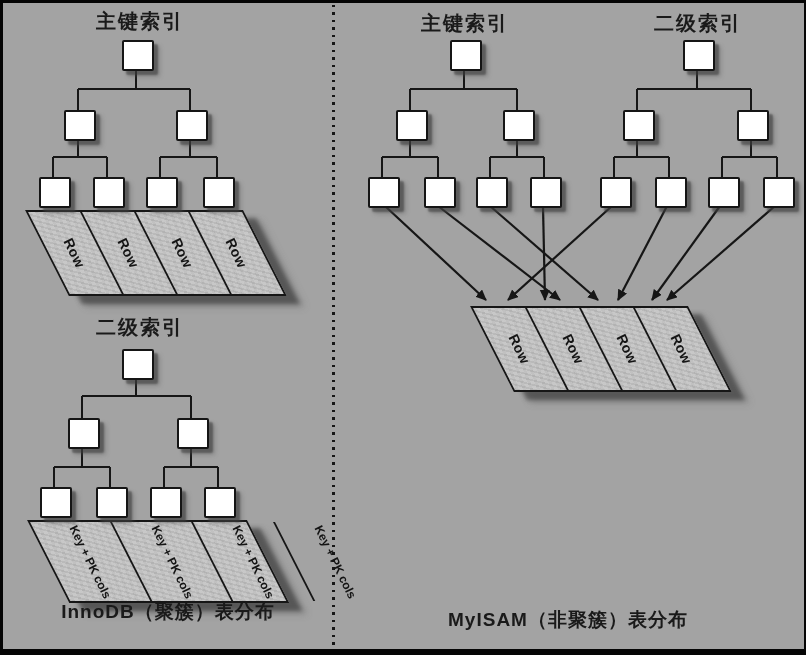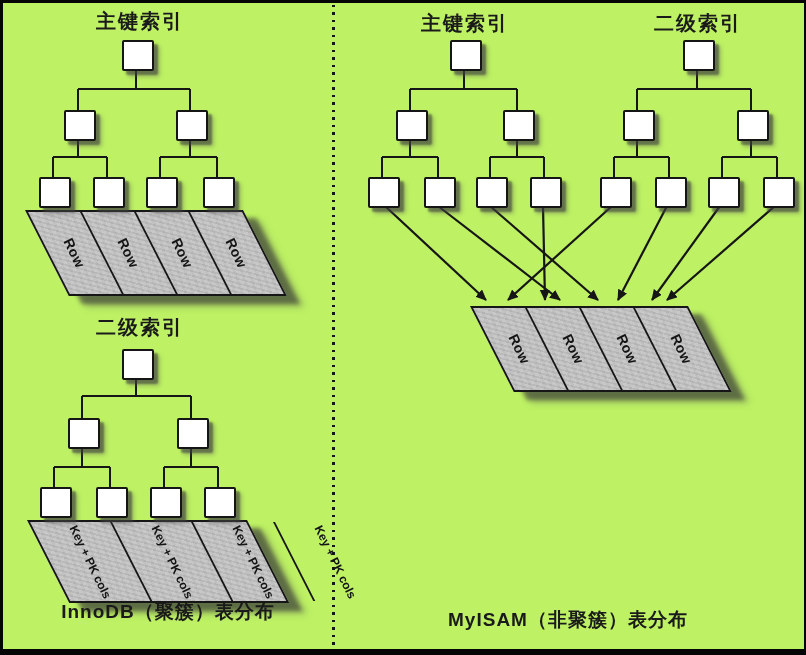--- a/index.html
+++ b/index.html
@@ -1,17 +1,17 @@
 <!DOCTYPE html>
 <html><head>
 <meta charset="utf-8">
 <style>
   html,body{margin:0;padding:0;background:#e8e8e8;}
   .page{
-    position:relative;width:806px;height:655px;background:#bef264;
+    position:relative;width:806px;height:655px;background:#a3a3a3;
     font-family:"Liberation Sans","DejaVu Sans",sans-serif;color:#1a1a1a;
     overflow:hidden;
   }
   .frame{
     position:absolute;inset:0;box-sizing:border-box;
     border:3px solid #050505;border-bottom-width:6px;border-right-width:2px;
     pointer-events:none;z-index:10;
   }
   .wires{position:absolute;left:0;top:0;z-index:1;}
   .divider{

